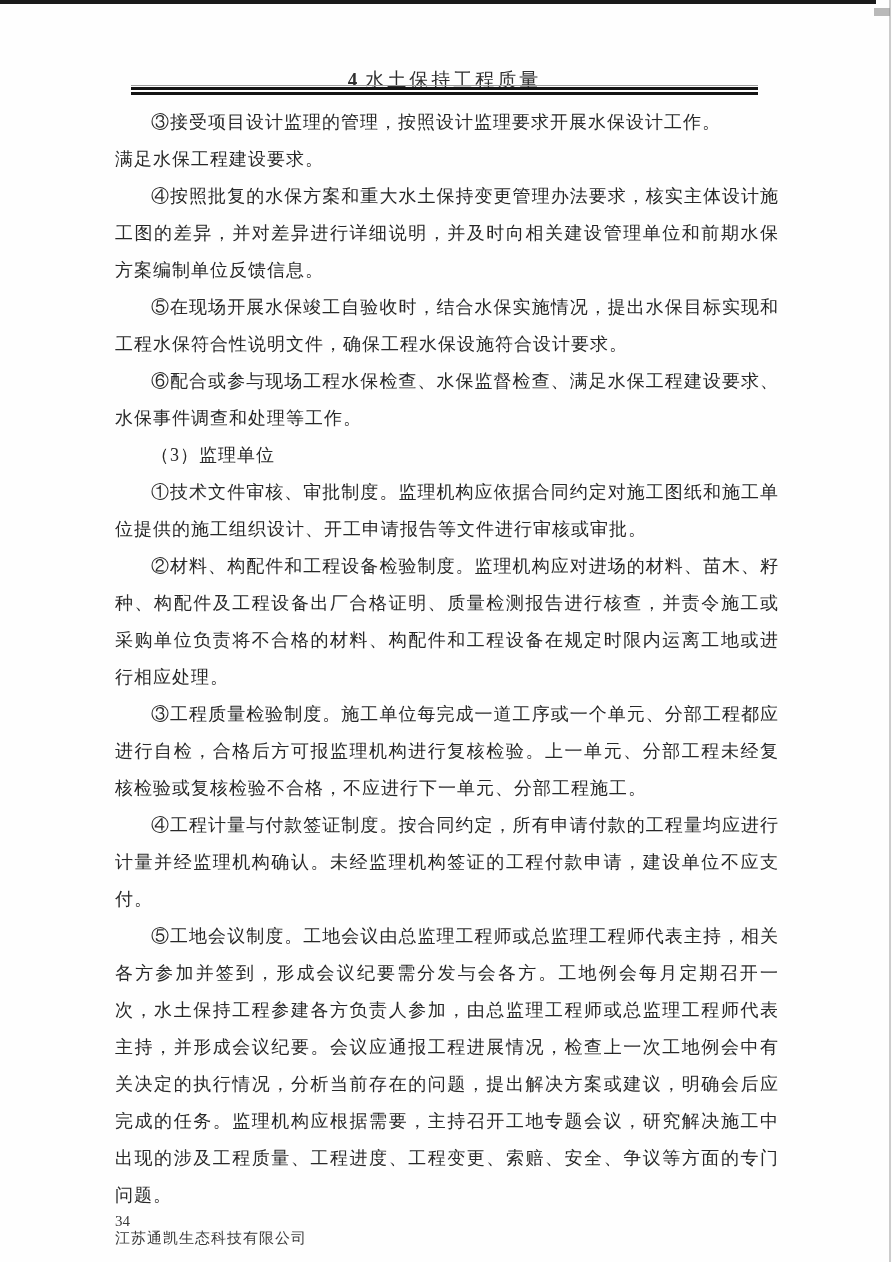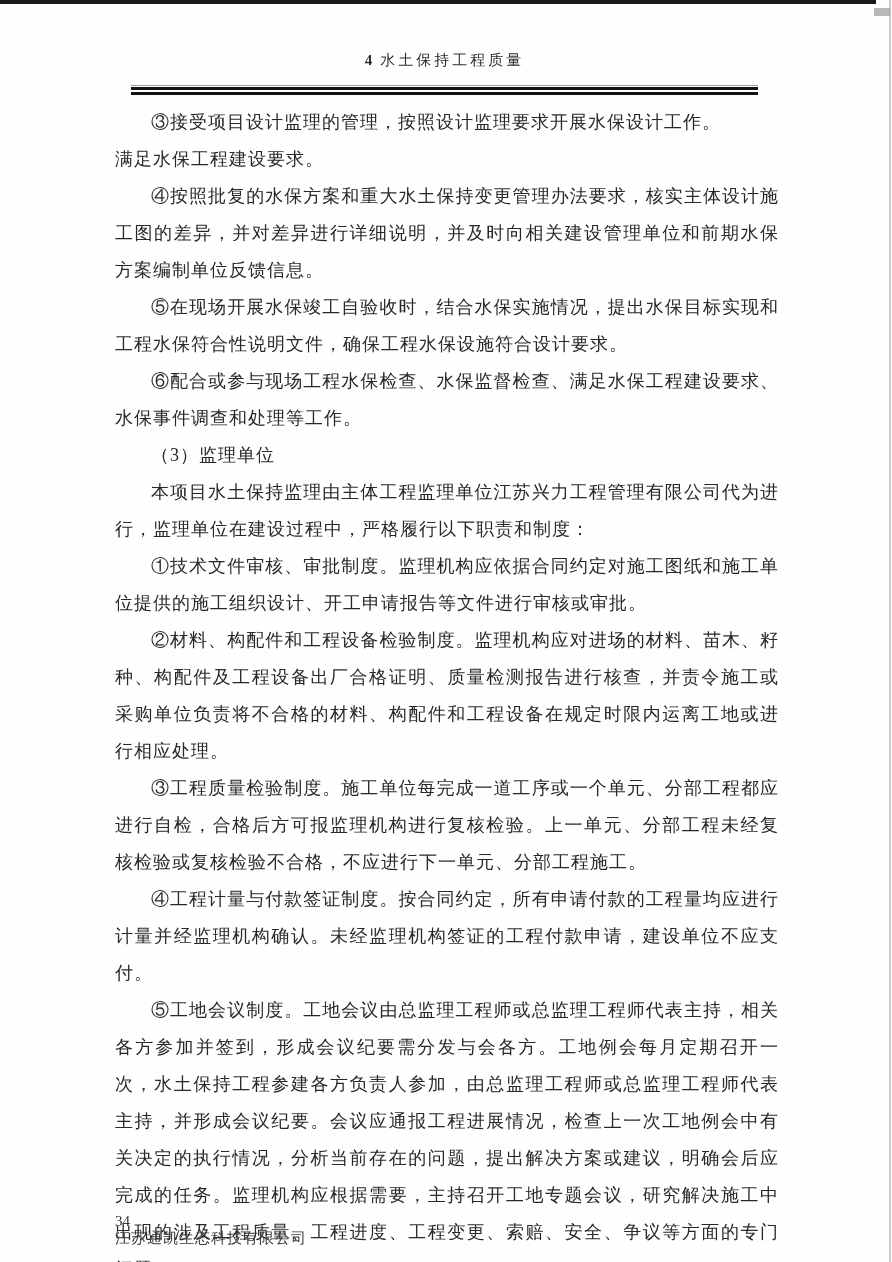--- a/index.html
+++ b/index.html
@@ -32,24 +32,24 @@
   .scan-corner-smudge {
     position: absolute;
     top: 8px; right: 2px;
     width: 16px; height: 8px;
     background: #8a8a8a;
     opacity: 0.6;
   }
   
   .header-title {
     position: absolute;
-    top: 51px; left: 131px;
+    top: 67px; left: 131px;
     width: 627px;
     text-align: center;
-    font-size: 15px;
+    font-size: 19px;
     letter-spacing: 3px;
     color: #2e2e2e;
     white-space: nowrap;
   }
   .header-title .num {
     font-weight: bold;
     letter-spacing: 0;
     margin-right: 8px;
   }
   .header-rule {
@@ -129,21 +129,20 @@
     <div class="hr-thick-b"></div>
   </div>
 
   <div class="doc-body" id="doc-body">
       <p class="para indent">③接受项目设计监理的管理，按照设计监理要求开展水保设计工作。</p>
       <p class="para">满足水保工程建设要求。</p>
       <p class="para indent">④按照批复的水保方案和重大水土保持变更管理办法要求，核实主体设计施工图的差异，并对差异进行详细说明，并及时向相关建设管理单位和前期水保方案编制单位反馈信息。</p>
       <p class="para indent">⑤在现场开展水保竣工自验收时，结合水保实施情况，提出水保目标实现和工程水保符合性说明文件，确保工程水保设施符合设计要求。</p>
       <p class="para indent">⑥配合或参与现场工程水保检查、水保监督检查、满足水保工程建设要求、水保事件调查和处理等工作。</p>
       <p class="para indent">（3）监理单位</p>
-      <p class="para indent">本项目水土保持监理由主体工程监理单位江苏兴力工程管理有限公司代为进行，监理单位在建设过程中，严格履行以下职责和制度：</p>
       <p class="para indent">①技术文件审核、审批制度。监理机构应依据合同约定对施工图纸和施工单位提供的施工组织设计、开工申请报告等文件进行审核或审批。</p>
       <p class="para indent">②材料、构配件和工程设备检验制度。监理机构应对进场的材料、苗木、籽种、构配件及工程设备出厂合格证明、质量检测报告进行核查，并责令施工或采购单位负责将不合格的材料、构配件和工程设备在规定时限内运离工地或进行相应处理。</p>
       <p class="para indent">③工程质量检验制度。施工单位每完成一道工序或一个单元、分部工程都应进行自检，合格后方可报监理机构进行复核检验。上一单元、分部工程未经复核检验或复核检验不合格，不应进行下一单元、分部工程施工。</p>
       <p class="para indent">④工程计量与付款签证制度。按合同约定，所有申请付款的工程量均应进行计量并经监理机构确认。未经监理机构签证的工程付款申请，建设单位不应支付。</p>
       <p class="para indent">⑤工地会议制度。工地会议由总监理工程师或总监理工程师代表主持，相关各方参加并签到，形成会议纪要需分发与会各方。工地例会每月定期召开一次，水土保持工程参建各方负责人参加，由总监理工程师或总监理工程师代表主持，并形成会议纪要。会议应通报工程进展情况，检查上一次工地例会中有关决定的执行情况，分析当前存在的问题，提出解决方案或建议，明确会后应完成的任务。监理机构应根据需要，主持召开工地专题会议，研究解决施工中出现的涉及工程质量、工程进度、工程变更、索赔、安全、争议等方面的专门问题。</p>
     </div>
 
   <div class="page-footer">
     <span class="footer-company">江苏通凯生态科技有限公司</span>
     <span class="footer-pagenum">34</span>

